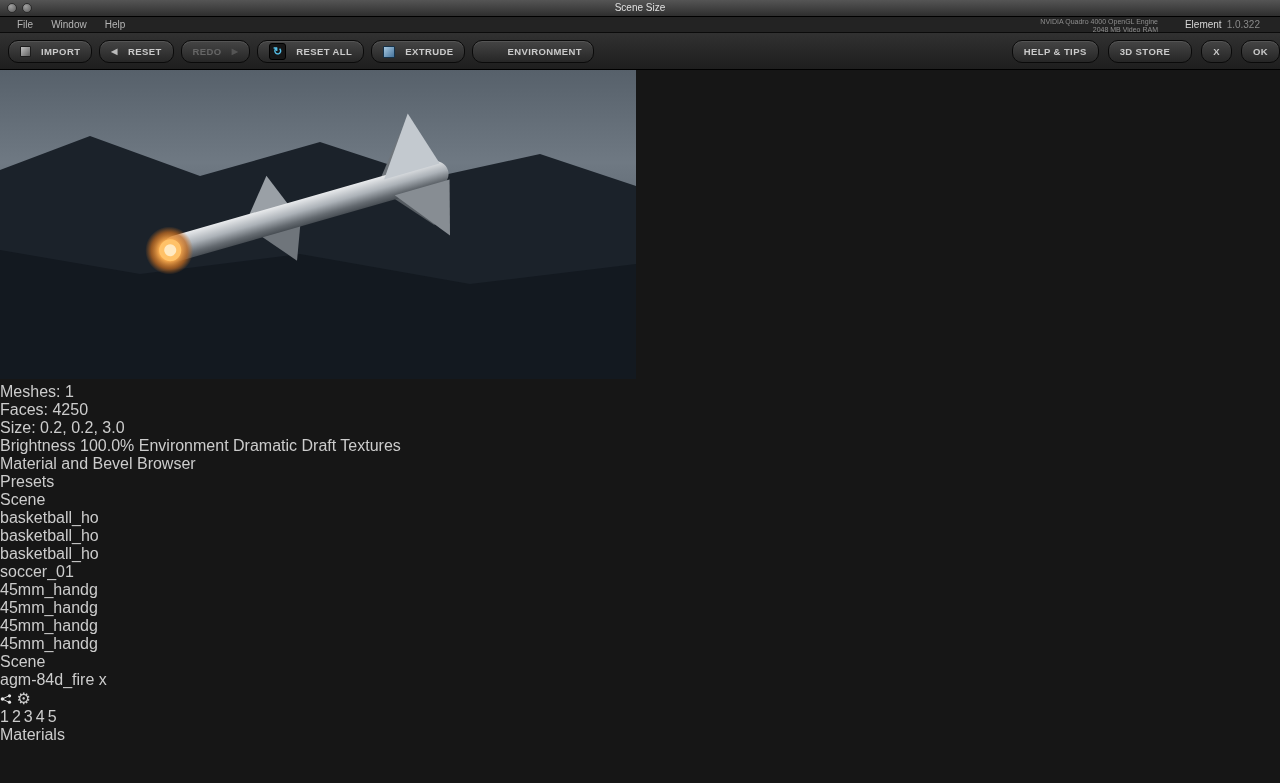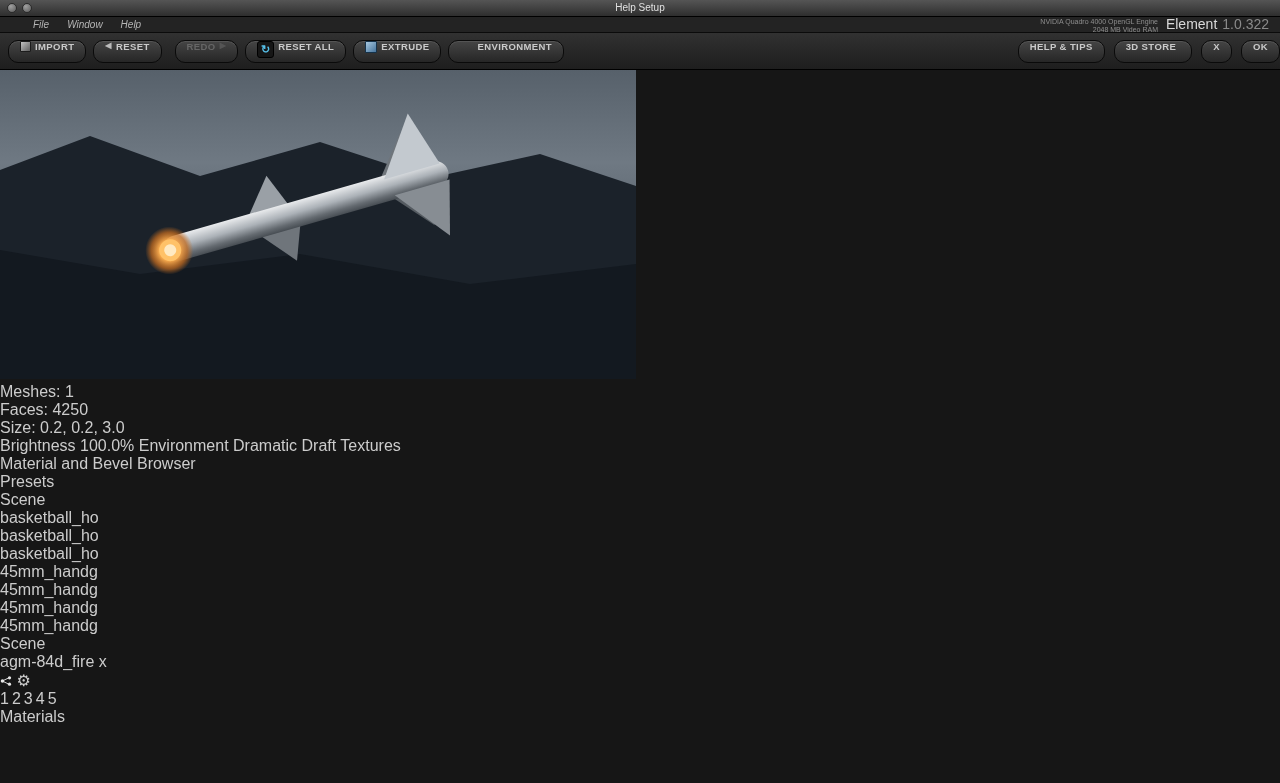--- a/index.html
+++ b/index.html
@@ -9,37 +9,37 @@
   
   .titlebar { position:absolute; top:0; left:0; right:0; height:17px;
     background:linear-gradient(#555, #2e2e2e); border-bottom:1px solid #000; }
   .titlebar .title { position:absolute; left:0; right:0; text-align:center; font-size:10px; line-height:16px; color:#e0e0e0; }
   .mac { position:absolute; left:7px; top:3px; display:flex; gap:5px; }
   .mac span { width:10px; height:10px; border-radius:50%;
     background:radial-gradient(circle at 35% 30%, #a0a0a0, #5a5a5a); border:1px solid #2a2a2a; }
 
   
   .menubar { position:absolute; top:17px; left:0; right:0; height:16px; background:#232323; border-bottom:1px solid #0b0b0b; }
-  .menus { display:flex; padding-left:24px;font-style:italic; }
+  .menus { display:flex; padding-left:8px; }
   .menu-item { font-size:10px; line-height:15px; padding:0 9px; color:#b5b5b5; }
   .gpu { position:absolute; right:122px; top:1px; text-align:right; font-size:7px; line-height:7.5px; color:#8f8f8f; }
-  .appver { position:absolute; right:11px; top:0; font-size:14px; line-height:15px; }
+  .appver { position:absolute; right:20px; top:0; font-size:10px; line-height:15px; }
   .appname { color:#d8d8d8; } .ver { color:#8a8a8a; margin-left:5px; }
 
   
   .toolbar { position:absolute; top:33px; left:0; right:0; height:37px;
     background:linear-gradient(#313131,#1e1e1e); border-bottom:1px solid #000; }
   .tb-left { position:absolute; left:8px; top:7px; display:flex; gap:7px; align-items:center; }
   .tb-right { position:absolute; right:0; top:7px; display:flex; gap:9px; align-items:center; }
   .tbtn { height:23px; padding:0 11px; background:linear-gradient(#454545,#262626);
     border:1px solid #0a0a0a; border-radius:10px; box-shadow:inset 0 1px 0 rgba(255,255,255,.09);
     color:#cacaca; font-size:9.5px; font-weight:bold; letter-spacing:.4px;
-    display:flex; gap:4px; cursor:default; }
+    display:flex; align-items:center; gap:10px; cursor:default; }
   .tbtn .glyph { font-size:8px; color:#bbb; }
-  .tbtn.disabled { color:#666;margin-left:6px; } .tbtn.disabled .glyph { color:#555; }
+  .tbtn.disabled { color:#666; } .tbtn.disabled .glyph { color:#555; }
   .icon-box { width:11px; height:11px; background:linear-gradient(135deg,#c2c2c2,#5e5e5e); border:1px solid #1c1c1c; border-radius:1px; }
   .icon-reset { width:17px; height:17px; background:#161616; border:1px solid #000; border-radius:3px;
     color:#55bfe8; font-size:11px; line-height:15px; text-align:center; }
   .icon-cube { width:12px; height:12px; background:linear-gradient(135deg,#a7c8e0,#46749c); border:1px solid #15324a; border-radius:1px; }
   .icon-sphere { width:13px; height:13px; border-radius:50%;
     background:radial-gradient(circle at 35% 30%, #c4e2f6, #3d7cab 60%, #143platform least#} }
   .icon-sphere { background:radial-gradient(circle at 35% 30%, #c4e2f6, #3d7cab 60%, #143a55); border:1px solid #0e2940; }
   .tbtn.blue { background:linear-gradient(#5f96c6,#2d5e8d); border-color:#123048; color:#ecf5fd; }
   .tbtn.blue .ddarrow { border-left:1px solid #1d4466; margin-left:8px; padding-left:8px; }
   .tbtn.blue .ddarrow::after { content:"▼"; font-size:6px; color:#d7e9f7; }
@@ -135,21 +135,21 @@
   .collapse-bar .ct { font-size:9px; font-weight:bold; color:#bdbdbd; }
 </style>
 </head>
 <body>
 
 <div class="titlebar">
   <div class="mac">
     <span></span>
     <span></span>
   </div>
-  <div class="title">Help Setup</div>
+  <div class="title">Scene Size</div>
 </div>
 
 <div class="menubar">
   <div class="menus">
 
   <div class="menu-item">File</div>
       <div class="menu-item">Window</div>
       <div class="menu-item">Help</div>
     </div>
   <div class="gpu">
@@ -301,20 +301,26 @@
           <div class="mat-label">basketball_ho</div>
         </div>
 
         <div class="mat-cell">
           <div class="mat-thumb">
             <span class="sphere m-dark"></span>
           </div>
           <div class="mat-label">basketball_ho</div>
         </div>
 
+        <div class="mat-cell">
+          <div class="mat-thumb">
+            <span class="sphere m-white"></span>
+          </div>
+          <div class="mat-label">soccer_01</div>
+        </div>
 
         <div class="mat-cell">
           <div class="mat-thumb">
             <span class="sphere m-black"></span>
           </div>
           <div class="mat-label">45mm_handg</div>
         </div>
 
         <div class="mat-cell">
           <div class="mat-thumb">

